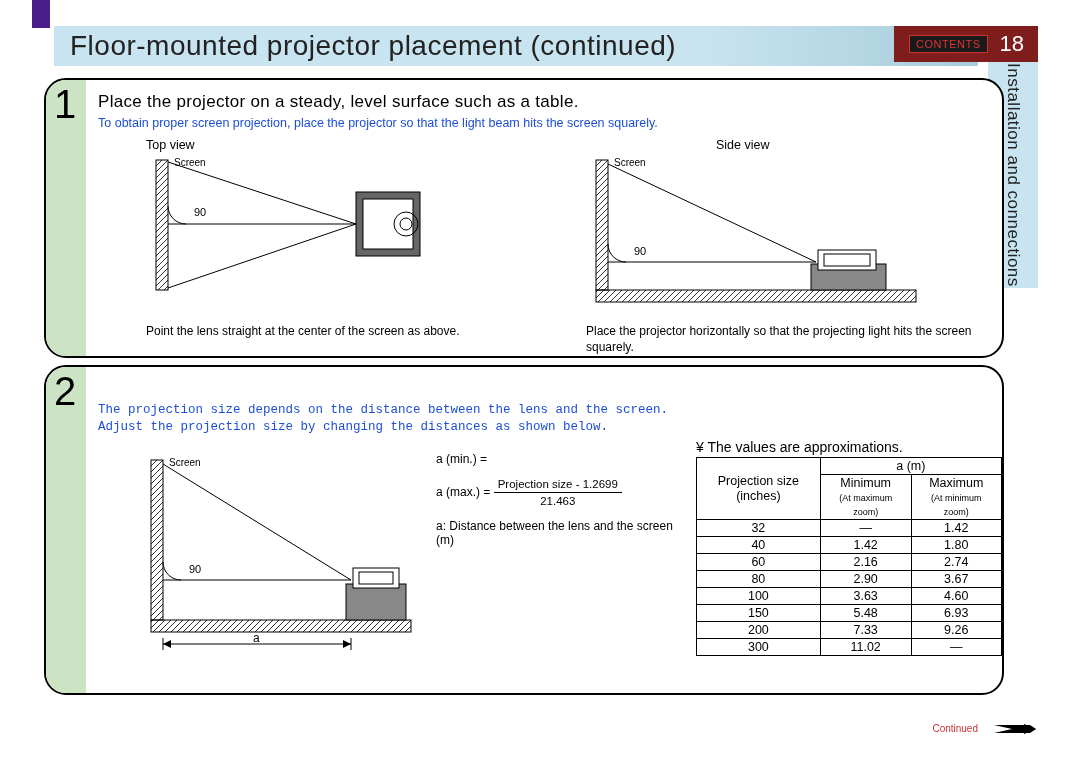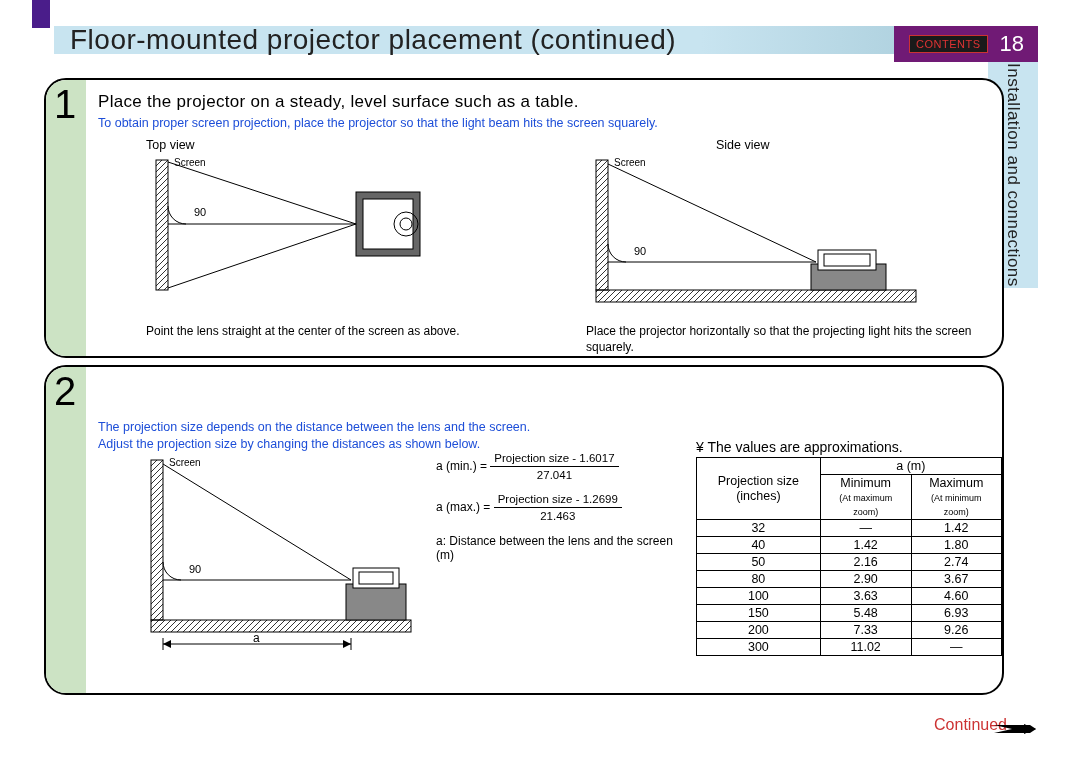--- a/index.html
+++ b/index.html
@@ -12,37 +12,37 @@
   }
   .purple-tab {
     position: absolute;
     left: 32px; top: 0;
     width: 18px; height: 28px;
     background: #4a1d8a;
   }
   .header-bar {
     position: absolute;
     left: 54px; top: 26px;
-    width: 924px; height: 28px;
+    width: 924px; height: 40px;
     background: linear-gradient(to right, #c8e4f0 0%, #c8e4f0 70%, #a8ccda 100%);
     display: flex;
     align-items: center;
     padding-left: 16px;
   }
   .header-title {
     font-size: 28px;
     color: #222;
     font-weight: normal;
     letter-spacing: 0.5px;
   }
   .page-corner {
     position: absolute;
     right: 42px; top: 26px;
     width: 144px; height: 36px;
-    background: #701a75;
+    background: #7f1d1d;
     display: flex;
     align-items: center;
     justify-content: flex-end;
     gap: 12px;
     padding-right: 14px;
   }
   .contents-btn {
     background: #1a1a1a;
     border: 1.5px solid #c33;
     color: #d33;
@@ -101,21 +101,21 @@
     text-align: right;
   }
   .step-sub {
     position: absolute;
     left: 52px;
     font-size: 12.5px;
     color: #1d4ed8;
     line-height: 1.35;
   }
   .panel1 .step-sub { top: 35px; width: 880px; }
-  .panel2 .step-sub { top: 52px; width: 600px; }
+  .panel2 .step-sub { top: 35px; width: 600px; font-family: Liberation Mono, monospace; }
   .diagram-area {
     position: absolute;
     font-size: 12px;
   }
   .diag-label { font-size: 12.5px; text-align: left; }
   .cap { font-size: 12px; margin-top: 16px; line-height: 1.35; }
   svg { display: block; }
 
   
   .formulas {
@@ -146,23 +146,23 @@
     border: 1px solid #000;
     padding: 1px 10px;
     text-align: center;
     font-weight: normal;
   }
   .data-table .tiny { font-size: 9px; }
   .data-table td { min-width: 70px; }
 
   .continued {
     position: absolute;
-    right: 73px; bottom: 30px;
+    right: 102px; bottom: 30px;
     color: #c33;
-    font-size: 16px;
+    font-size: 10px;
   }
   .arrow-cont {
     position: absolute;
     right: 44px; bottom: 30px;
     width: 42px; height: 14px;
   }
 </style>
 </head>
 <body>
 
@@ -267,24 +267,20 @@
       <line x1="210" y1="186" x2="210" y2="198" stroke="#000"></line>
       <polygon points="22,192 30,188 30,196" fill="#000"></polygon>
       <polygon points="210,192 202,188 202,196" fill="#000"></polygon>
       <text x="112" y="190" font-size="12">a</text>
     </svg>
   </div>
 
   <div class="formulas">
     <div class="formula-row">
       <span>a (min.) =</span>
-      <span class="frac">
-        <div class="top">Projection size - 1.6017</div>
-        <div class="bot">27.041</div>
-      </span>
     </div>
     <div class="formula-row">
       <span>a (max.) =</span>
       <span class="frac">
         <div class="top">Projection size - 1.2699</div>
         <div class="bot">21.463</div>
       </span>
     </div>
     <div class="formula-note">a: Distance between the lens and the screen (m)</div>
   </div>
@@ -307,21 +303,21 @@
           <td>32</td>
           <td>—</td>
           <td>1.42</td>
         </tr>
         <tr>
           <td>40</td>
           <td>1.42</td>
           <td>1.80</td>
         </tr>
         <tr>
-          <td>50</td>
+          <td>60</td>
           <td>2.16</td>
           <td>2.74</td>
         </tr>
         <tr>
           <td>80</td>
           <td>2.90</td>
           <td>3.67</td>
         </tr>
         <tr>
           <td>100</td>

